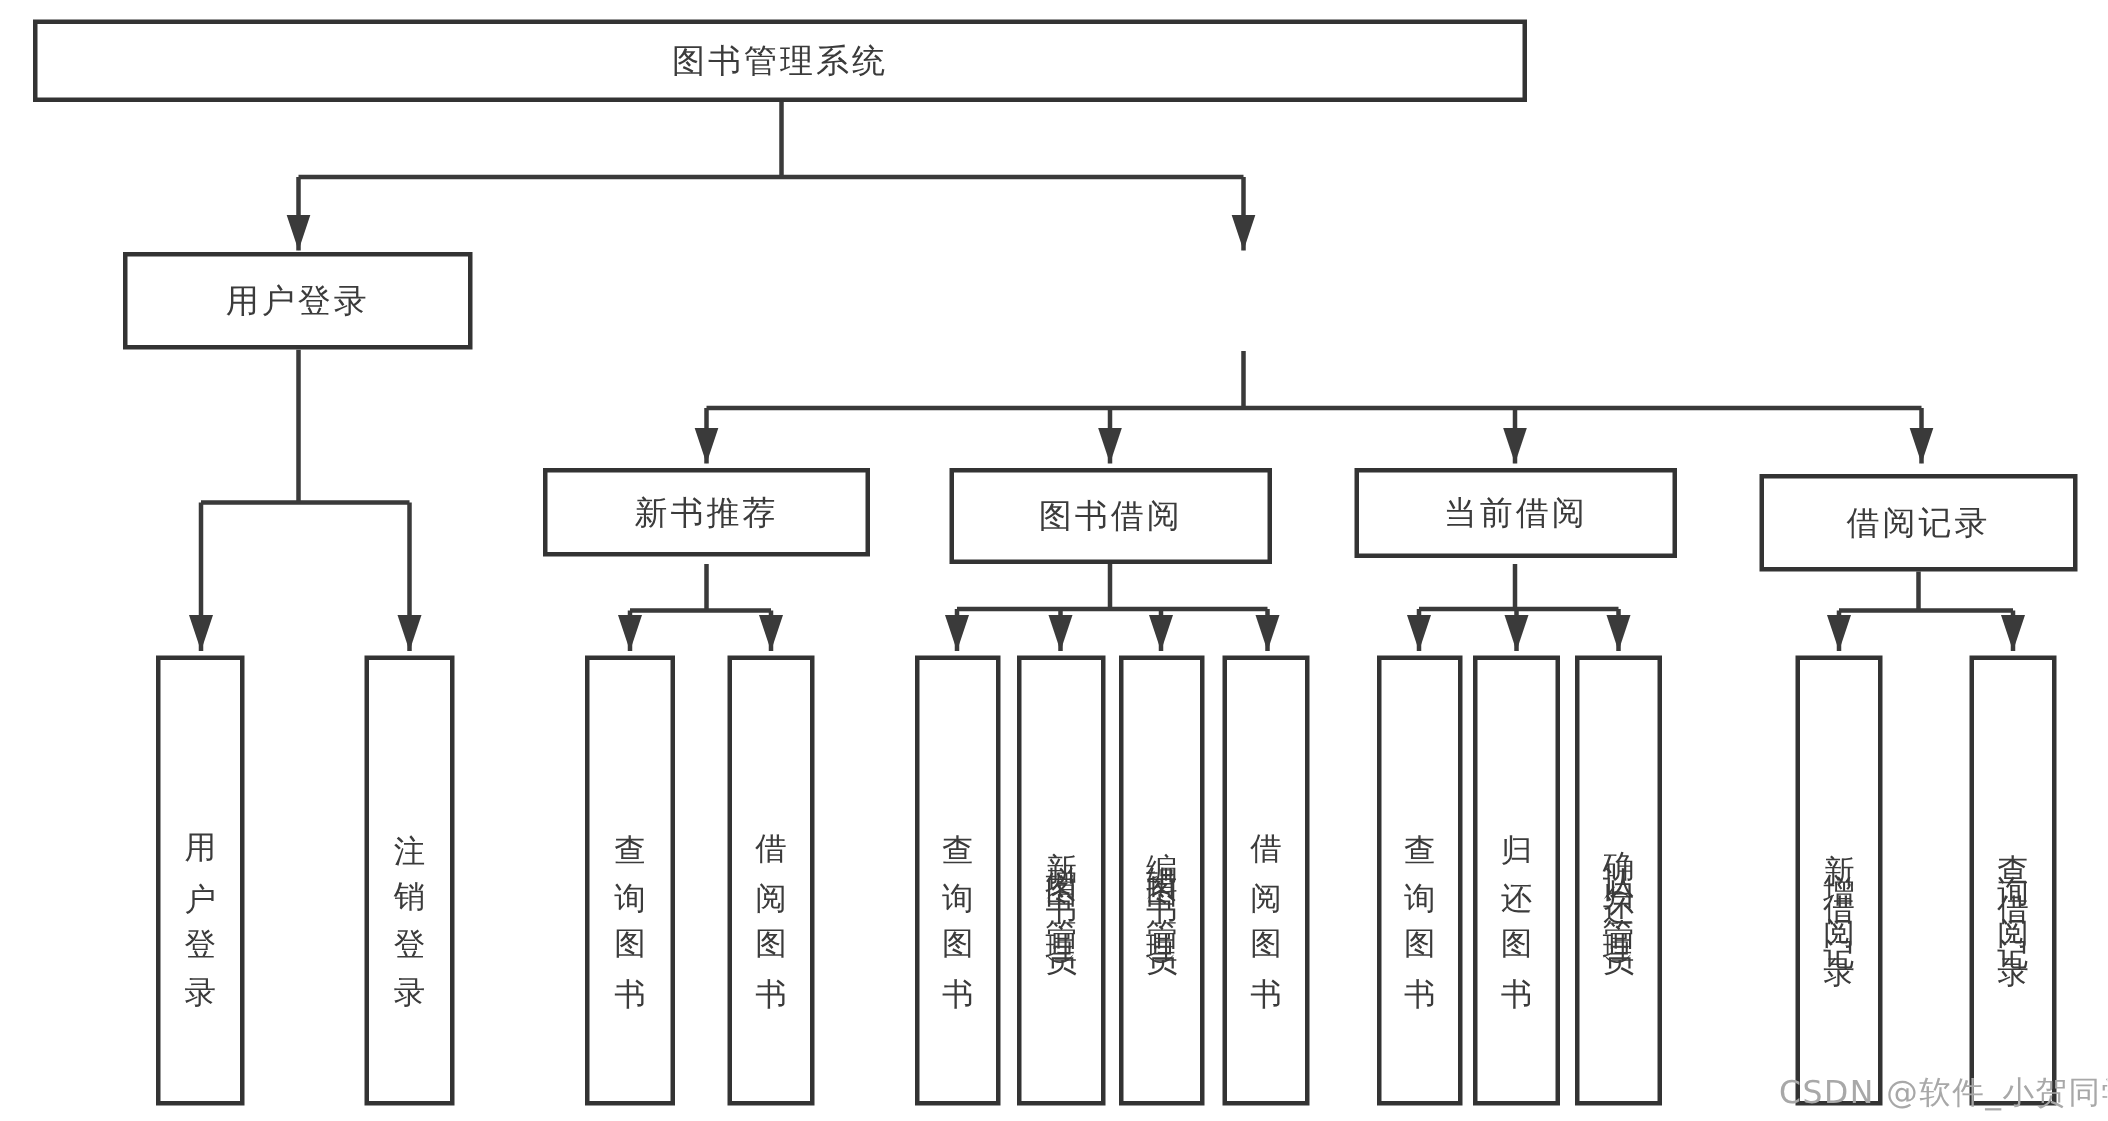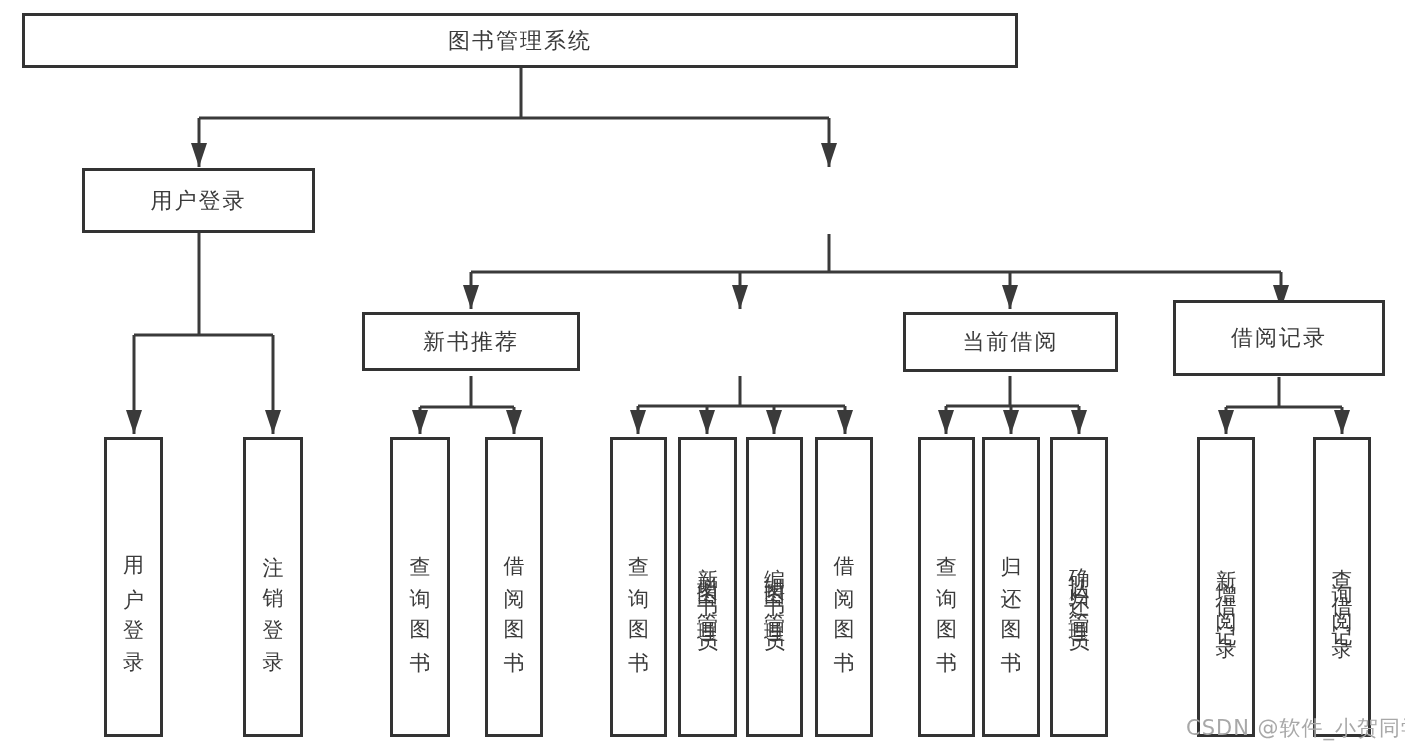--- a/index.html
+++ b/index.html
@@ -105,22 +105,23 @@
       <line x1="1226" y1="407" x2="1226" y2="434" marker-end="url(#arrow)"></line>
       <line x1="1342" y1="407" x2="1342" y2="434" marker-end="url(#arrow)"></line>
     </g>
   </svg>
 
   <div class="node h" style="left:22px; top:13px; width:996px; height:55px;">图书管理系统</div>
 
   <div class="node h" style="left:82px; top:168px; width:233px; height:65px;">用户登录</div>
 
   <div class="node h" style="left:362px; top:312px; width:218px; height:59px;">新书推荐</div>
+  <div class="node h" style="left:633px; top:312px; width:215px; height:64px;">图书借阅</div>
   <div class="node h" style="left:903px; top:312px; width:215px; height:60px;">当前借阅</div>
-  <div class="node h" style="left:1173px; top:300px; width:212px; height:76px;">借阅记录</div>
+  <div class="node h" style="left:1173px; top:316px; width:212px; height:65px;">借阅记录</div>
 
   <div class="node v v-short" style="left:104px; top:437px; width:59px; height:300px;">用户登录</div>
   <div class="node v v-short" style="left:243px; top:437px; width:60px; height:300px;">注销登录</div>
 
   <div class="node v v-short" style="left:390px; top:437px; width:60px; height:300px;">查询图书</div>
   <div class="node v v-short" style="left:485px; top:437px; width:58px; height:300px;">借阅图书</div>
 
   <div class="node v v-short" style="left:610px; top:437px; width:57px; height:300px;">查询图书</div>
   <div class="node v v-long" style="left:678px; top:437px; width:59px; height:300px;">新增图书（管理员）</div>
   <div class="node v v-long" style="left:746px; top:437px; width:57px; height:300px;">编辑图书（管理员）</div>

